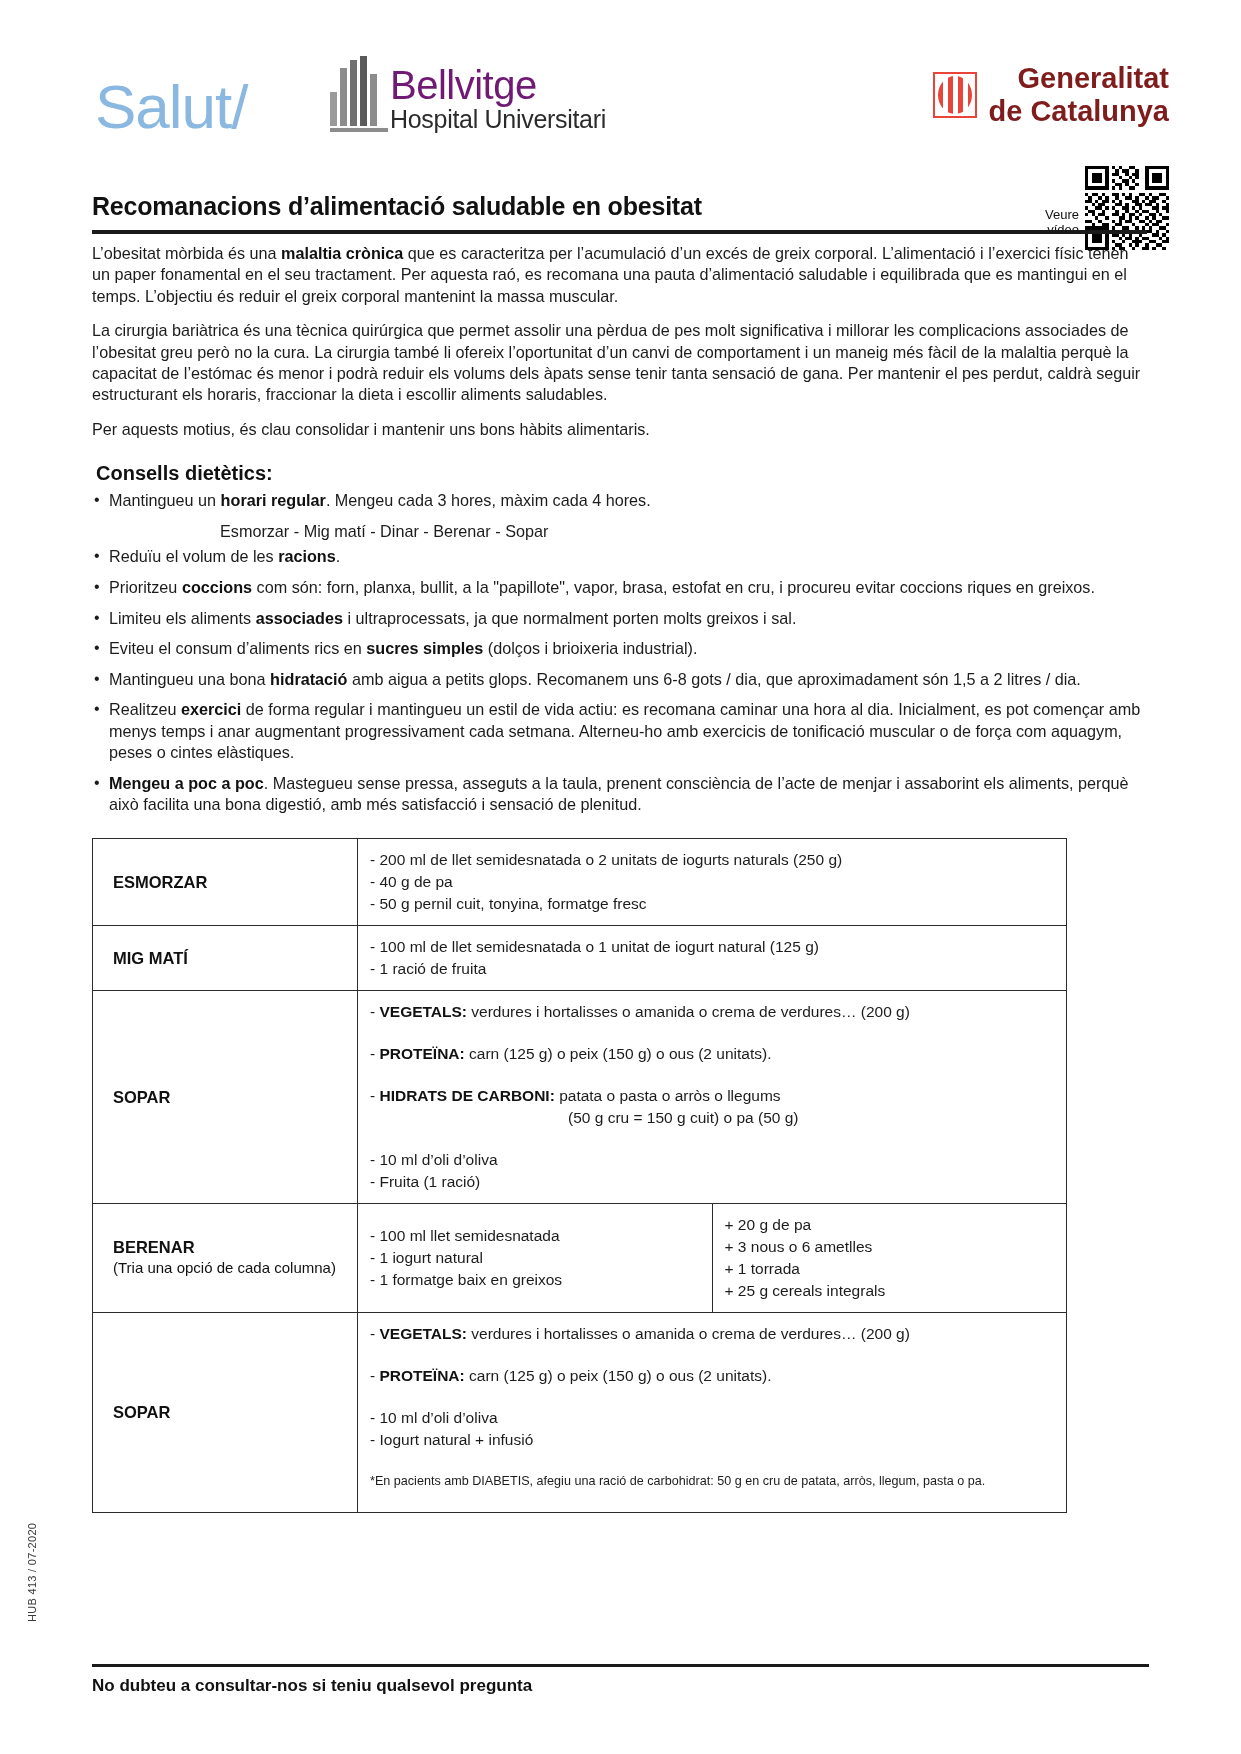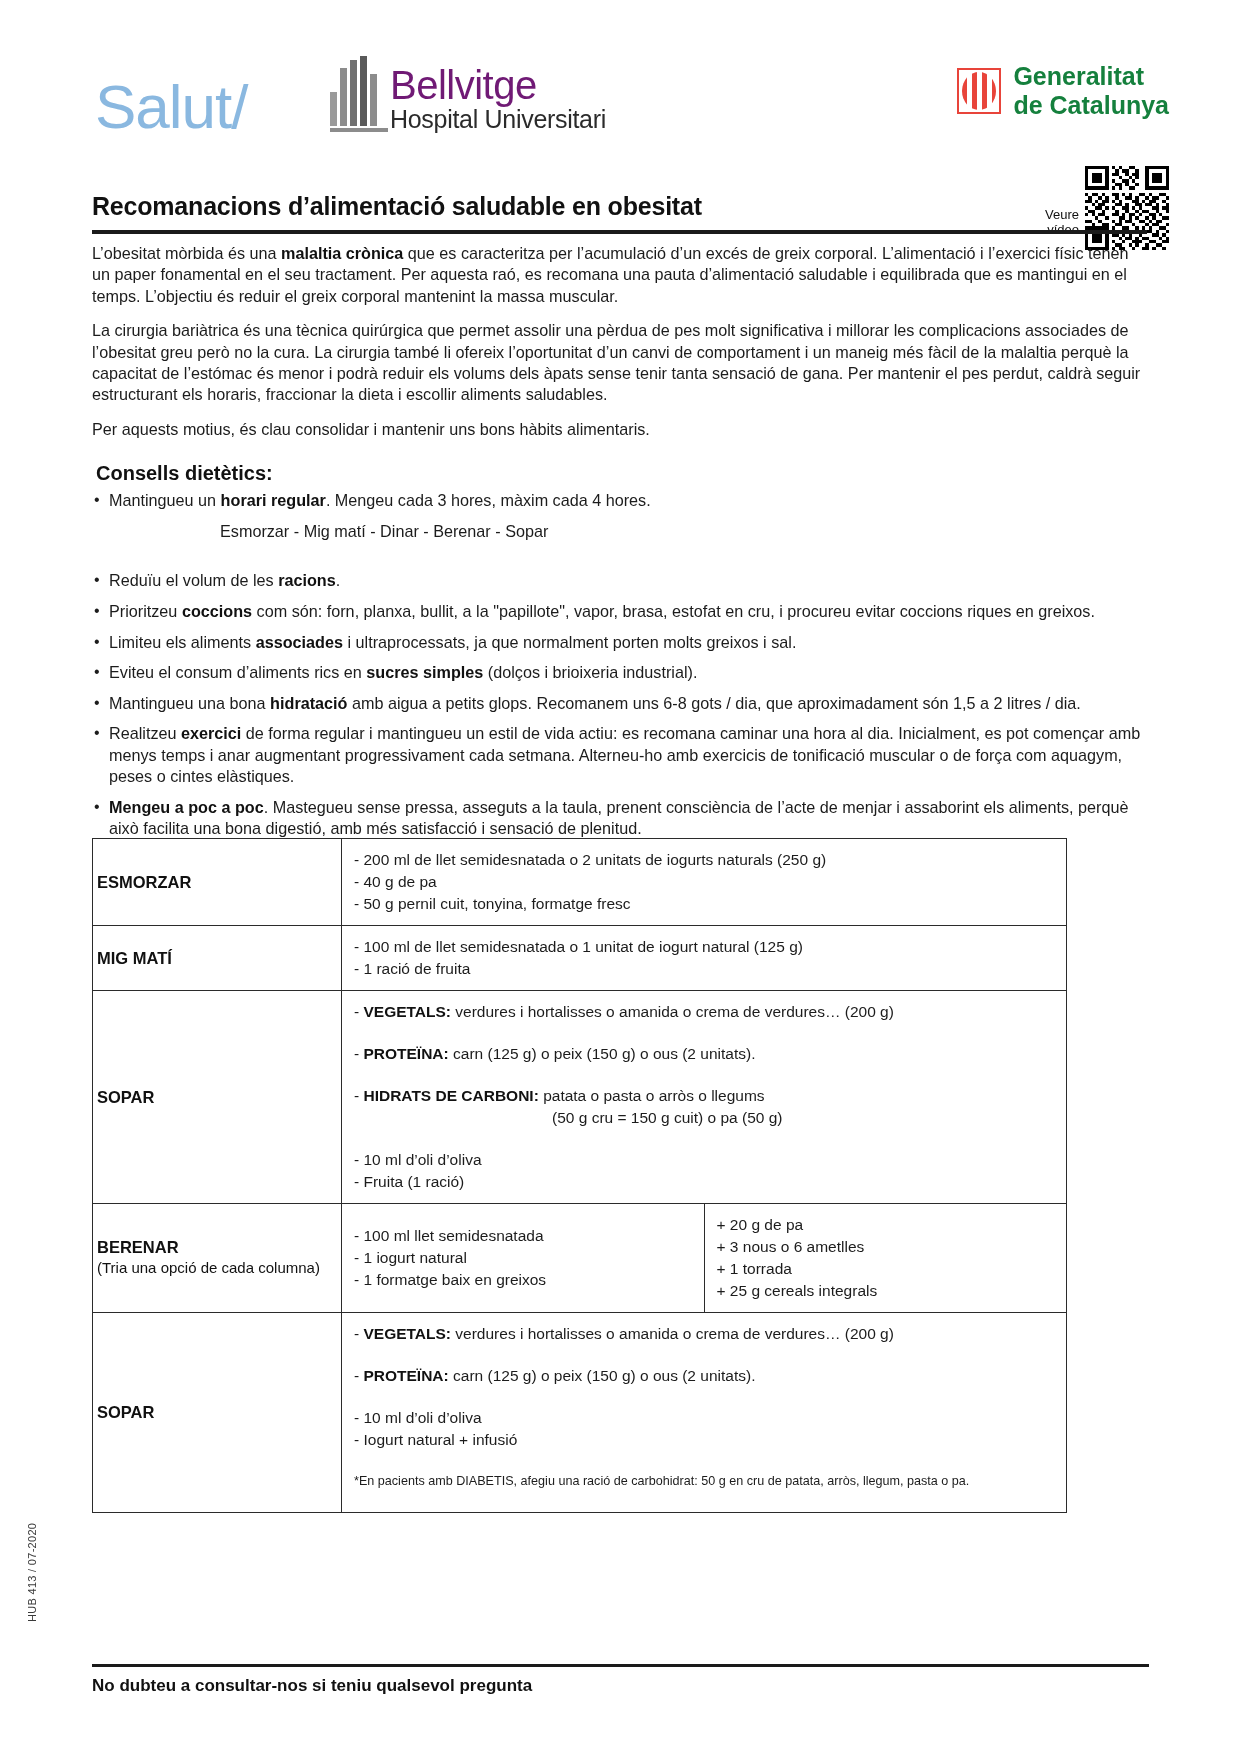--- a/index.html
+++ b/index.html
@@ -108,24 +108,25 @@
     left: 3px; top: 2px; right: 3px; bottom: 2px;
     border-radius: 50%;
     overflow: hidden;
     background: repeating-linear-gradient(
       to right,
       #e8443a 0px, #e8443a 5px,
       #ffffff 5px, #ffffff 10px
     );
   }
   .gencat-text {
-    font-size: 25px;
+    font-size: 29px;
     font-weight: bold;
     line-height: 1.14;
-    color: #15803d;
+    color: #7f1d1d;
+    text-align: right;
   }
 
   .qr-wrap {
     position: absolute;
     right: 72px;
     top: 128px;
     display: flex;
     align-items: flex-end;
   }
   .qr-label {
@@ -193,21 +194,21 @@
   }
   ul.advice > li::before {
     content: "•";
     position: absolute;
     left: 2px;
     top: -1px;
     font-size: 16px;
   }
   li.tight { margin-bottom: 2px; }
   .sub-line {
-    margin: 0 0 28px 128px;
+    margin: 0 0 4px 128px;
     line-height: 1.33;
   }
 
   
   .meal-table {
     position: absolute;
     left: 92px;
     top: 838px;
     width: 975px;
     border-collapse: collapse;
@@ -218,21 +219,21 @@
   .meal-table td {
     border: 1.5px solid #2b2b2b;
     vertical-align: middle;
     padding: 10px 12px;
   }
   .meal-table td.label {
     width: 232px;
     font-weight: bold;
     font-size: 16.5px;
     color: #111;
-    padding-left: 4px;
+    padding-left: 20px;
   }
   .meal-table td.label .sublabel {
     font-weight: normal;
     font-size: 15px;
     display: block;
     margin-top: 2px;
     line-height: 1.22;
   }
   .cellline { margin: 0; line-height: 1.42; }
   .cellline.spaced { margin-bottom: 20px; }

